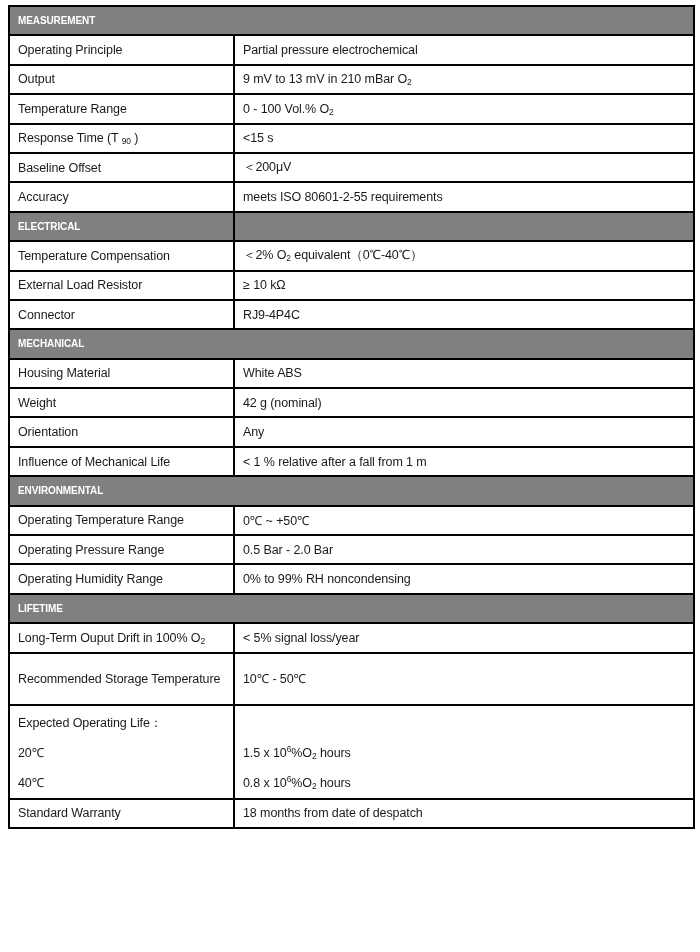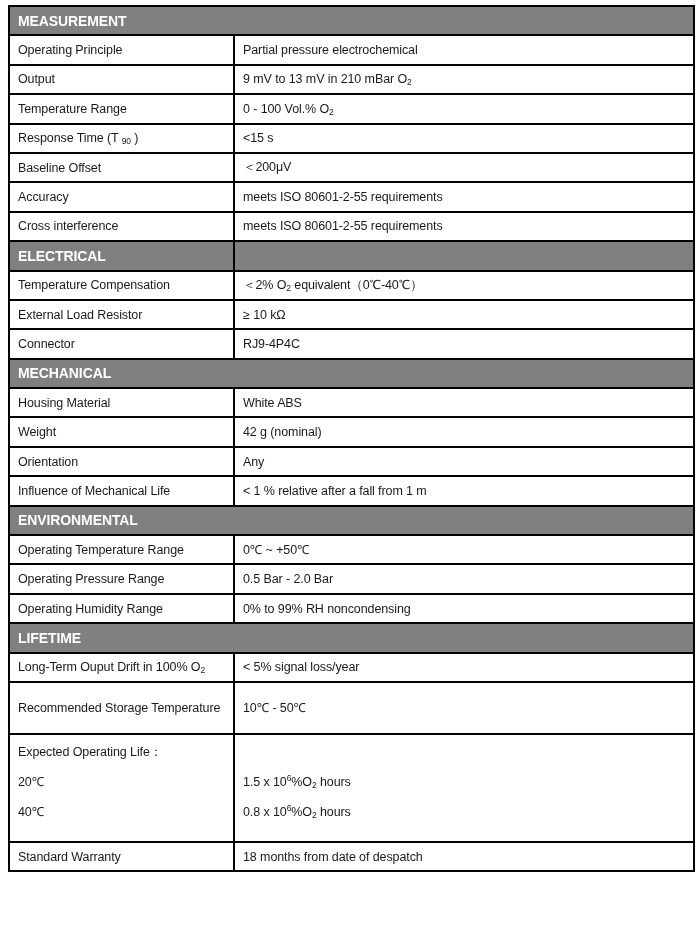--- a/index.html
+++ b/index.html
@@ -30,30 +30,30 @@
       padding: 0 8px;
       height: 27.4px;
       vertical-align: middle;
       white-space: nowrap;
       letter-spacing: -0.1px;
     }
     #spec-table tr.section td {
       background: #808080;
       color: #ffffff;
       font-weight: bold;
-      font-size: 14px;
+      font-size: 10px;
     }
     #spec-table td.tall {
       height: 50px;
       line-height: 26px;
       white-space: normal;
     }
     #spec-table td.multi {
       padding-top: 2px;
-      padding-bottom: 14px;
+      padding-bottom: 0;
     }
     .line {
       display: block;
       height: 30px;
       line-height: 30px;
     }
     sub, sup {
       font-size: 8.5px;
       line-height: 0;
     }
@@ -88,24 +88,20 @@
     <tr>
       <td><span>Response Time (T </span><sub>90</sub><span> )</span></td>
       <td>&lt;15 s</td>
     </tr>
     <tr>
       <td>Baseline Offset</td>
       <td>＜200μV</td>
     </tr>
     <tr>
       <td>Accuracy</td>
-      <td>meets ISO 80601-2-55 requirements</td>
-    </tr>
-    <tr>
-      <td>Cross interference</td>
       <td>meets ISO 80601-2-55 requirements</td>
     </tr>
 
     <tr class="section">
       <td>ELECTRICAL</td>
       <td></td>
     </tr>
     <tr>
       <td>Temperature Compensation</td>
       <td><span>＜2% O</span><sub>2</sub><span> equivalent（0℃-40℃）</span></td>

